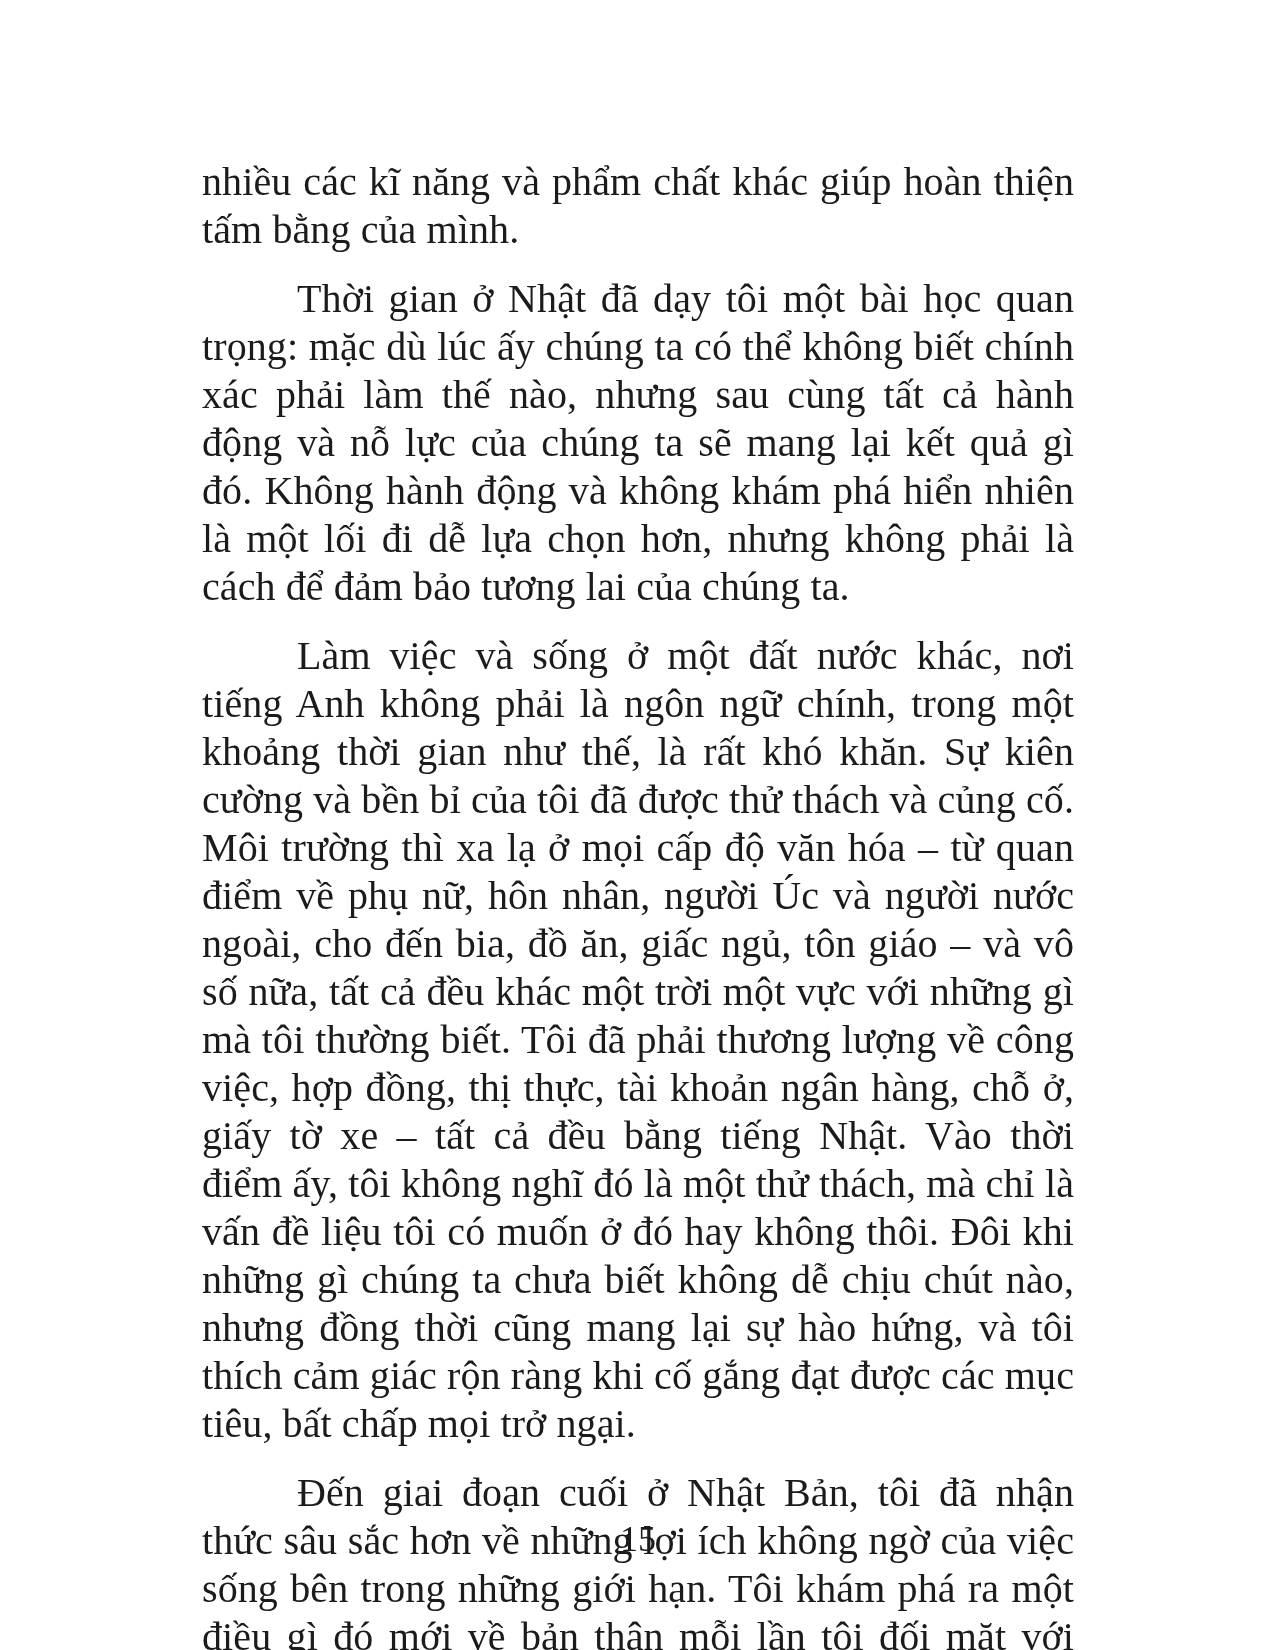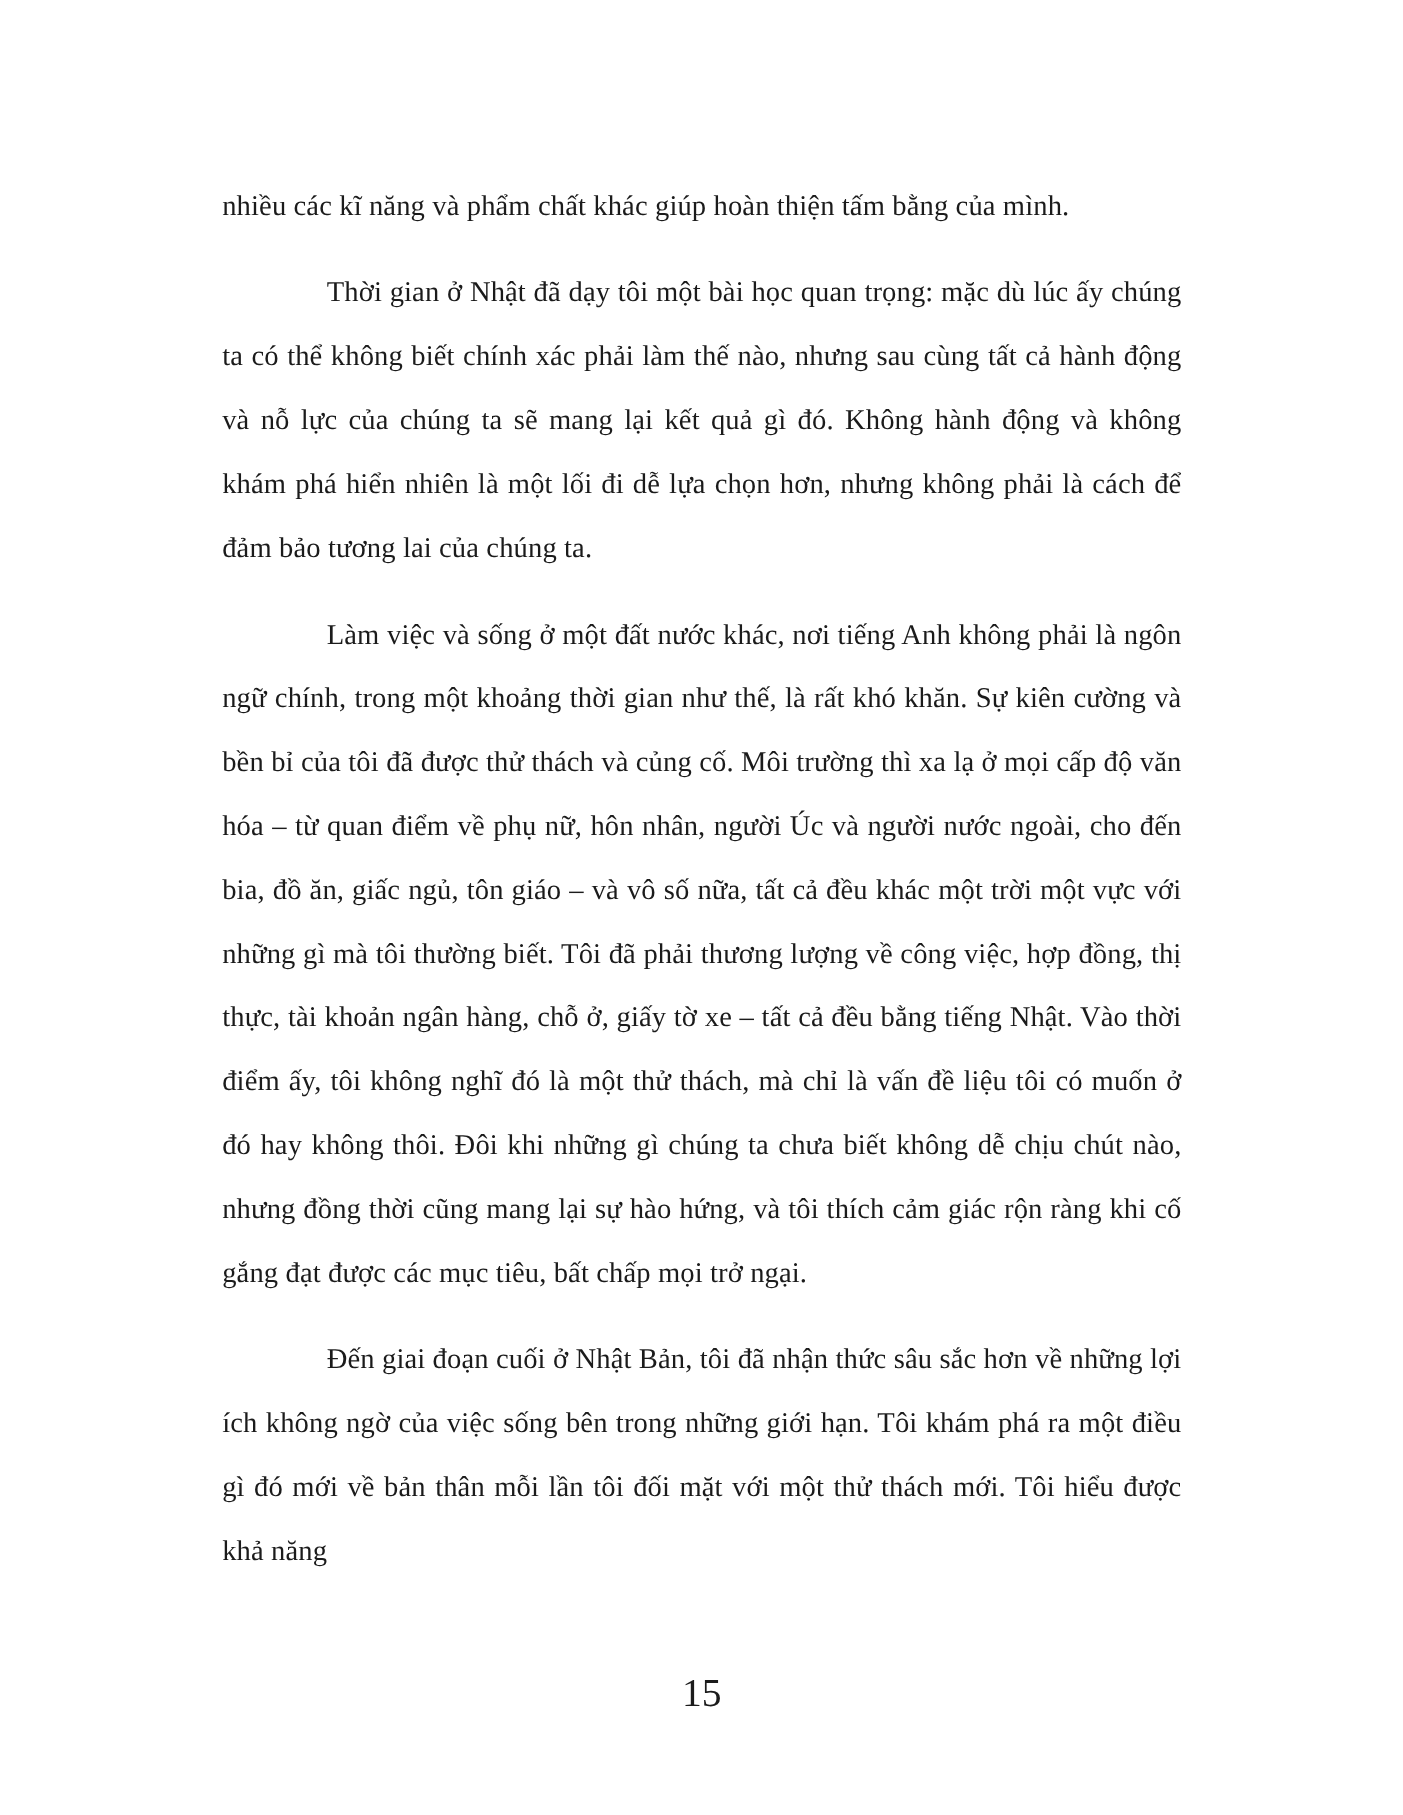--- a/index.html
+++ b/index.html
@@ -14,22 +14,22 @@
     color: #1b1b1b;
     overflow: hidden;
   }
   .text-block {
     position: absolute;
     left: 202px;
     top: 158px;
     width: 872px;
   }
   .text-block p {
-    font-size: 26px;
-    line-height: 58px;
+    font-size: 40px;
+    line-height: 48px;
     text-align: justify;
     margin-bottom: 21px;
     letter-spacing: 0.1px;
   }
   .text-block p.indented {
     text-indent: 95px;
     margin-top: 20px;
   }
   .folio {
     position: absolute;

